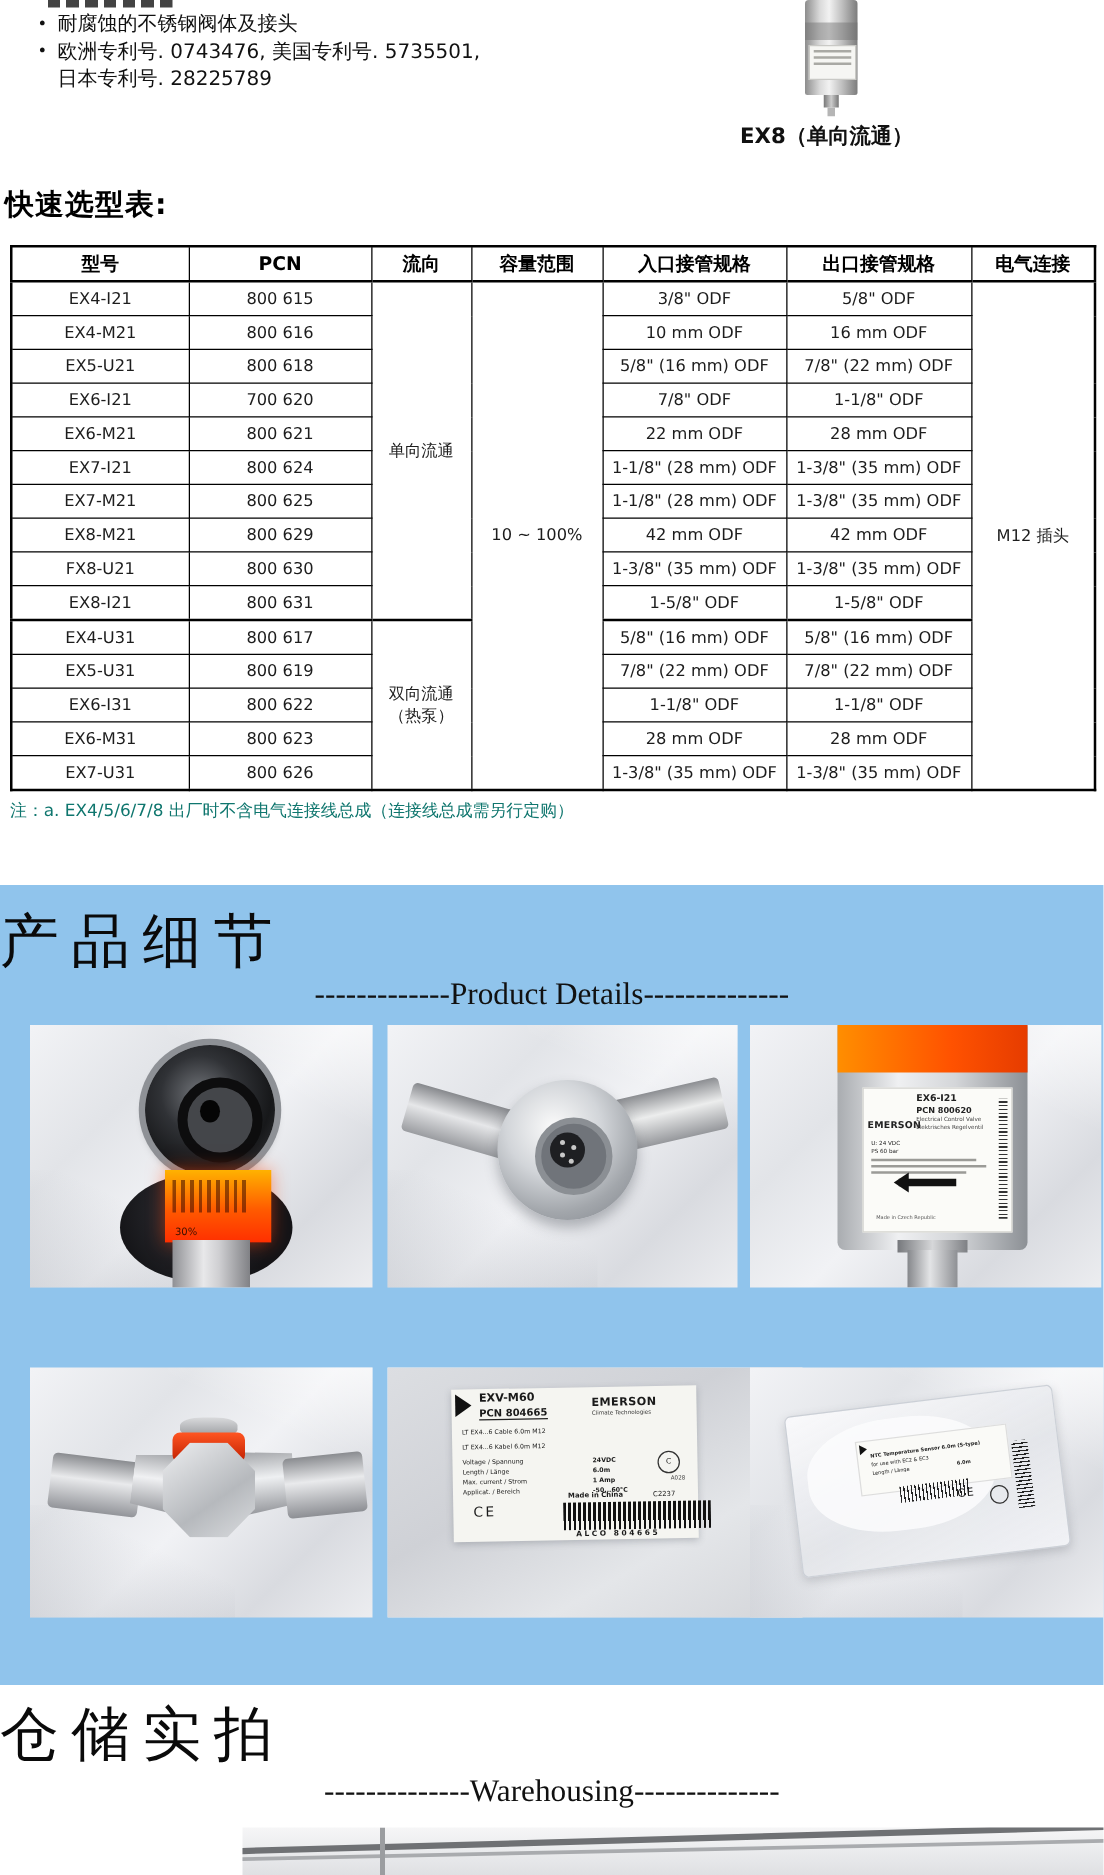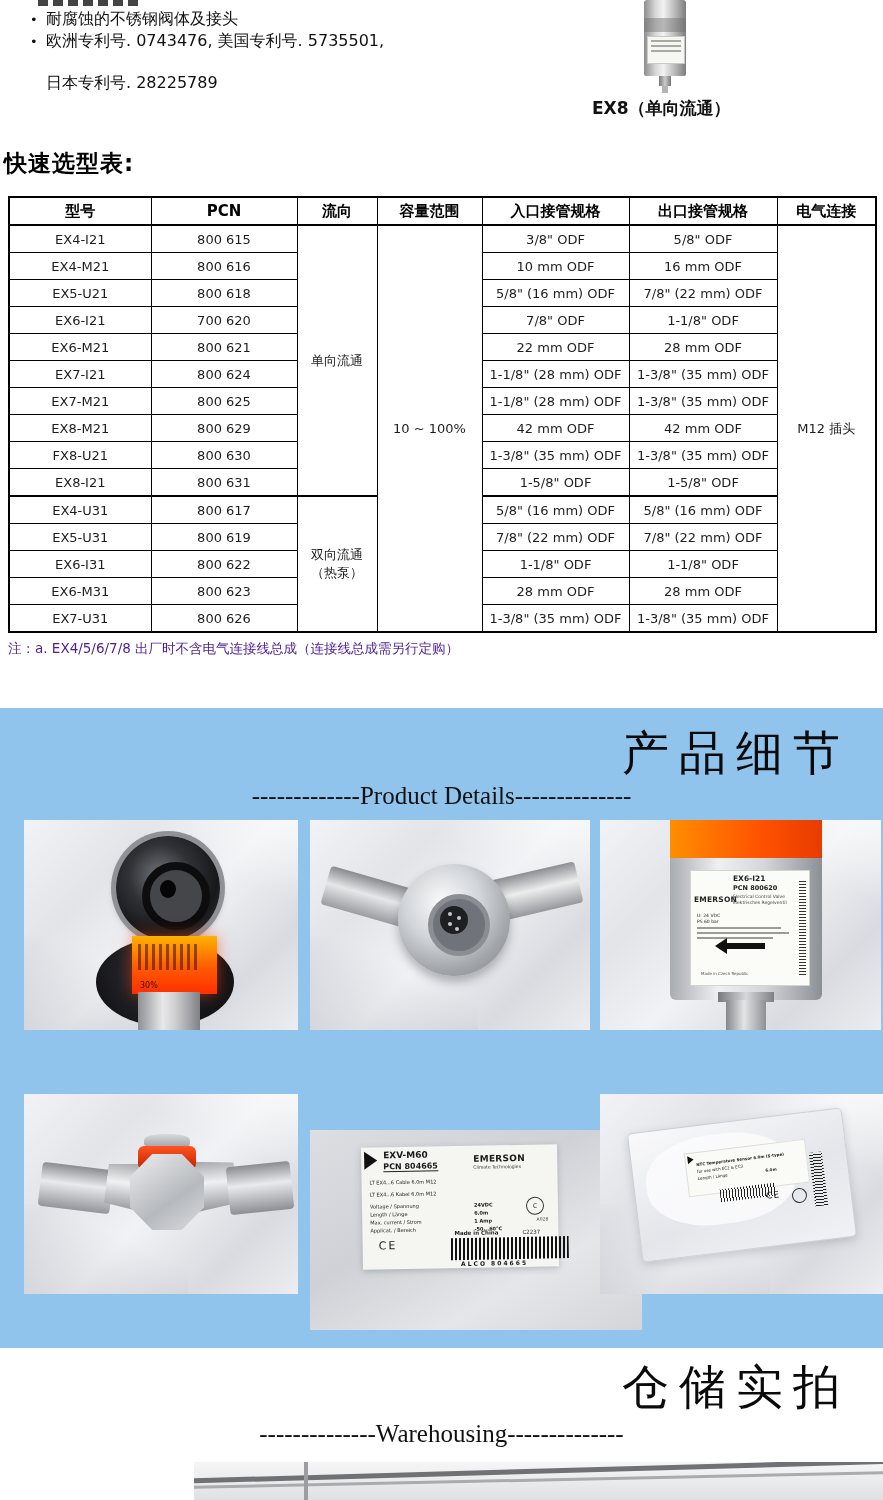--- a/index.html
+++ b/index.html
@@ -6,21 +6,21 @@
   .page{position:relative;width:883px;height:1500px;background:#ffffff;overflow:hidden;
         font-family:"DejaVu Sans",sans-serif;color:#1d1d1d;}
   .abs{position:absolute;}
 
   
   .clip-line{left:38px;top:0;width:100px;height:6px;overflow:hidden;
      background:repeating-linear-gradient(90deg,#222 0 10px,transparent 10px 15px);opacity:.85;}
   .bullets{left:30px;top:8px;width:430px;font-size:16px;line-height:21px;color:#111;}
   .bullets .b{display:flex;}
   .bullets .dot{width:16px;font-size:13px;padding-top:1px;}
-  .bullets .cont{padding-left:16px;margin-top:20px;}
+  .bullets .cont{padding-left:16px;}
 
   
   .ex8{left:598px;top:0;width:150px;height:96px;}
   .ex8 .cyl{position:absolute;left:46px;top:0;width:42px;height:76px;
      background:linear-gradient(90deg,#8d8d8d 0%,#d9d9d9 28%,#f2f2f2 46%,#bcbcbc 72%,#7c7c7c 100%);
      border-radius:3px 3px 2px 2px;}
   .ex8 .mid{position:absolute;left:46px;top:18px;width:42px;height:14px;background:rgba(110,110,110,.45);}
   .ex8 .lab{position:absolute;left:49px;top:36px;width:36px;height:26px;background:#f6f6f3;border:1px solid #c9c9c5;}
   .ex8 .lab i{display:block;height:2px;margin:3px 3px 0 3px;background:#a9a9a4;}
   .ex8 .stem{position:absolute;left:61px;top:76px;width:12px;height:10px;background:linear-gradient(90deg,#777,#ccc,#777);}
@@ -34,25 +34,25 @@
   table.sel{position:absolute;left:8px;top:196px;border-collapse:collapse;table-layout:fixed;
      width:867px;border:2px solid #000;}
   table.sel th,table.sel td{border:1px solid #000;text-align:center;vertical-align:middle;
      padding:0 2px;overflow:hidden;white-space:nowrap;}
   table.sel th{height:26px;font-size:15px;font-weight:bold;color:#000;border-bottom:2px solid #000;}
   table.sel td{height:26px;font-size:13px;color:#1d1d1d;}
   table.sel tr.grp td{border-top:2px solid #000;}
   col.c1{width:142px;}col.c2{width:146px;}col.c3{width:80px;}col.c4{width:105px;}
   col.c5{width:147px;}col.c6{width:148px;}col.c7{width:99px;}
 
-  .note{left:8px;top:640px;width:700px;font-size:13.5px;color:#4c1d95;}
+  .note{left:8px;top:640px;width:700px;font-size:13.5px;color:#0f766e;}
 
   
   .blue{left:0;top:708px;width:883px;height:640px;background:#90c4ec;}
-  .sec-title{width:850px;text-align:right;font-size:47px;letter-spacing:10px;color:#0a0a0a;font-weight:500;}
+  .sec-title{width:850px;text-align:left;font-size:47px;letter-spacing:10px;color:#0a0a0a;font-weight:500;}
   .sec-sub{width:883px;text-align:center;font-family:"Liberation Serif",serif;font-size:25px;color:#111;}
   .t-details{top:722px;}
   .s-details{top:782px;}
   .t-ware{top:1356px;}
   .s-ware{top:1420px;}
 
   
   .photo{position:absolute;overflow:hidden;
      background:linear-gradient(135deg,#f2f3f6 0%,#e2e4e8 28%,#f1f2f5 52%,#d9dbe0 78%,#ecedf0 100%);}
   .photo .shade{position:absolute;left:-20%;bottom:-10%;width:80%;height:55%;
@@ -407,21 +407,21 @@
     <div class="shade"></div>
     <div class="p4-tube-l"></div>
     <div class="p4-cone-l"></div>
     <div class="p4-cone-r"></div>
     <div class="p4-tube-r"></div>
     <div class="p4-knob"></div>
     <div class="p4-red"></div>
     <div class="p4-face"></div>
   </div>
 
-  <div class="photo" style="left:310px;top:1130px;width:332px;height:200px;">
+  <div class="photo" style="left:310px;top:1094px;width:332px;height:200px;">
     <div class="p5-bg"></div>
     <div class="p5-label">
       <div class="p5-tri"></div>
       <span class="p5-model">EXV-M60</span>
       <span class="p5-pcn">PCN 804665</span>
       <span class="p5-brand">EMERSON</span>
       <span class="p5-brand2">Climate Technologies</span>
       <span class="p5-l1">LT EX4...6 Cable 6.0m M12</span>
       <span class="p5-l2">LT EX4...6 Kabel 6.0m M12</span>
       <span class="p5-spec" style="top:56px;">Voltage / Spannung</span>

